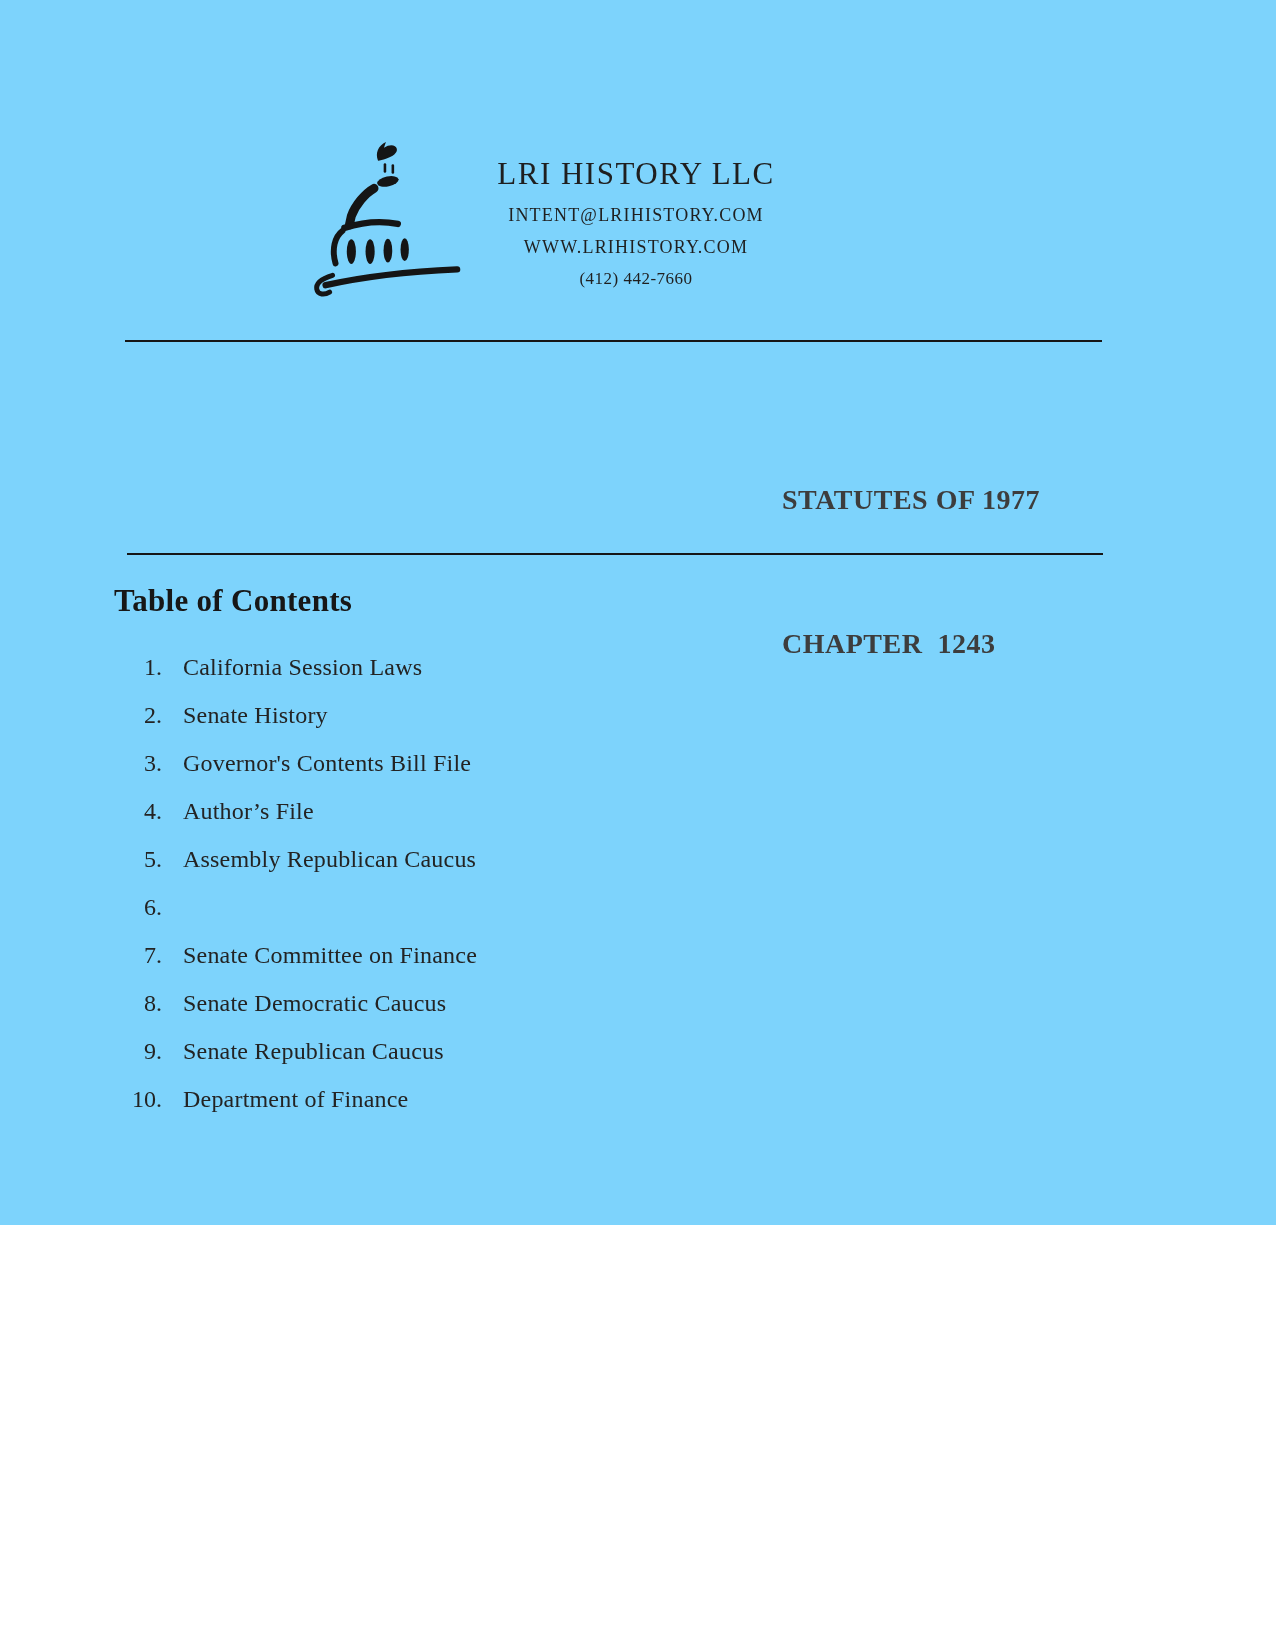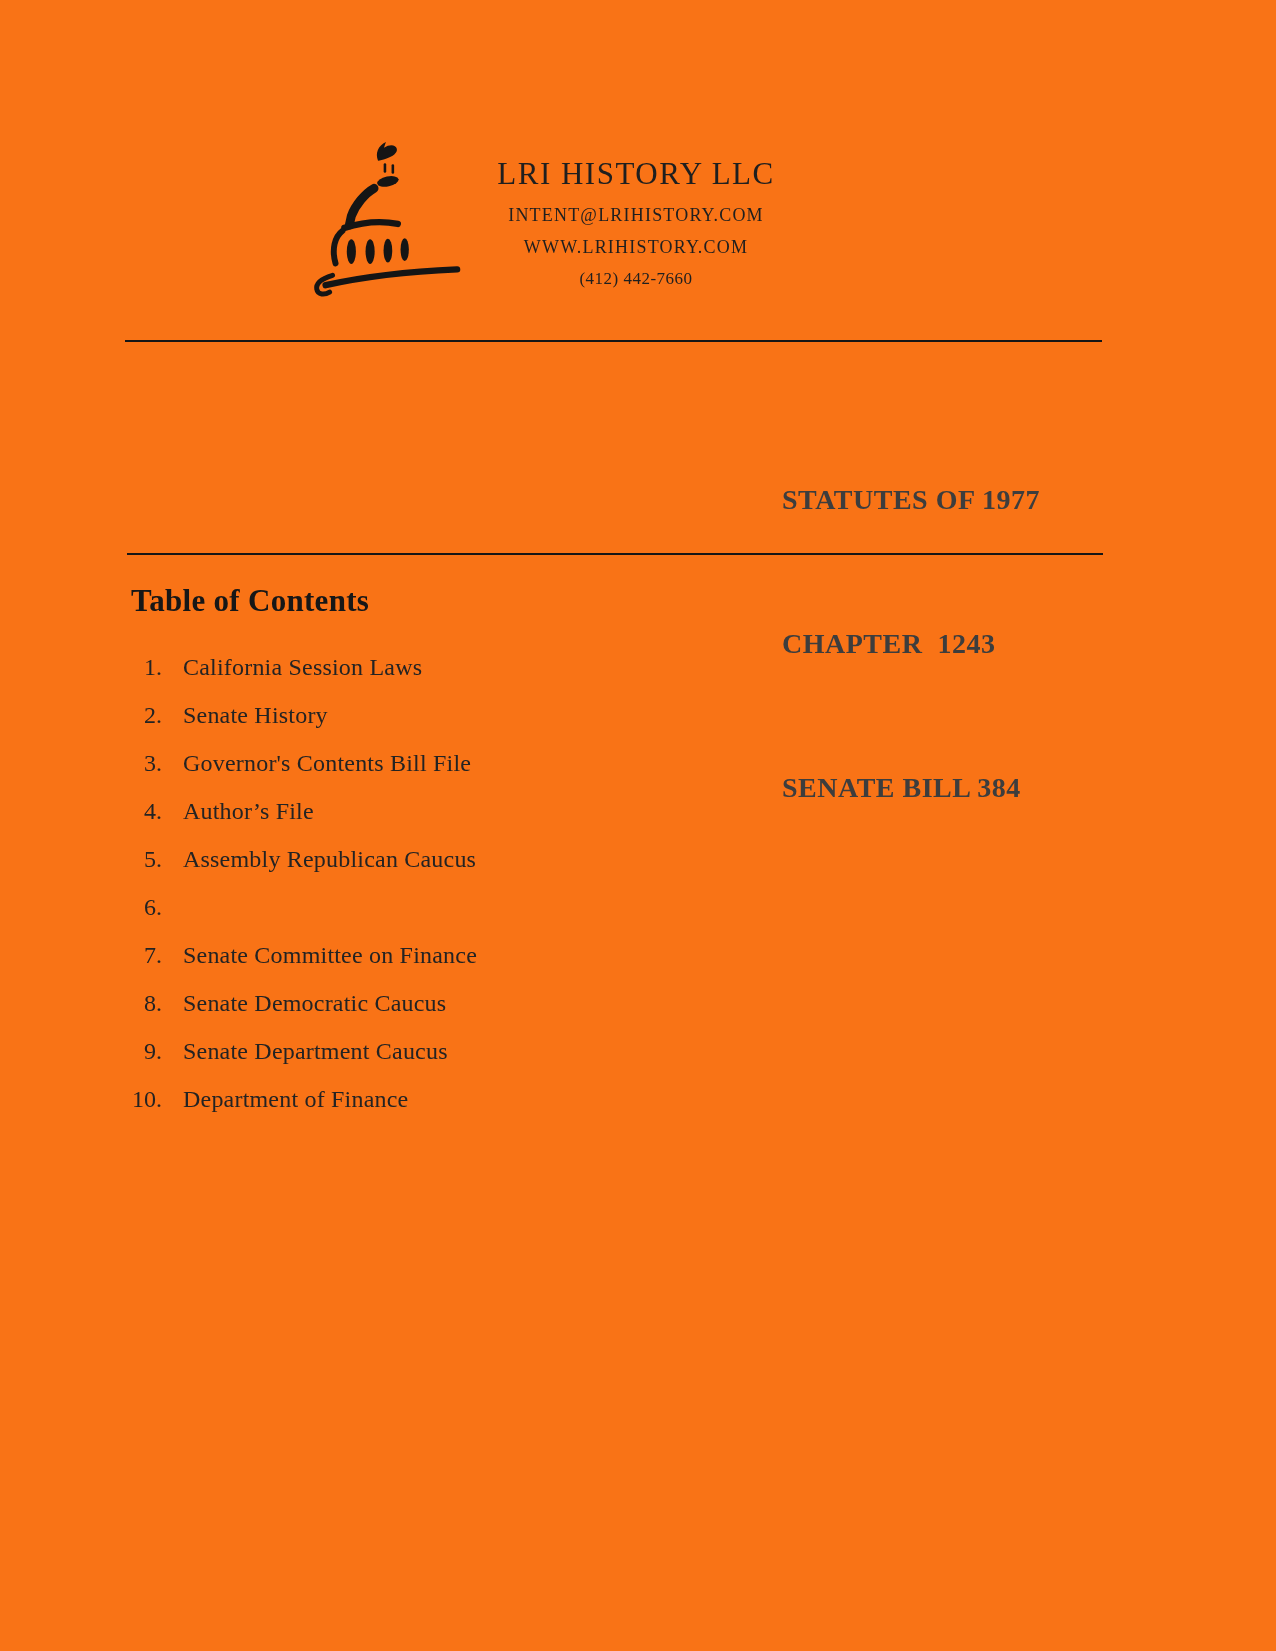--- a/index.html
+++ b/index.html
@@ -1,19 +1,19 @@
 <!DOCTYPE html>
 <html><head>
 <meta charset="utf-8">
 <style>
   html,body { margin:0; padding:0; background:#ffffff; }
   .page {
     position:relative;
-    width:1276px; height:1651px;
-    background:#f97316;
+    width:1276px; height:1225px;
+    background:#7dd3fc;
     font-family:"Liberation Serif", serif;
     overflow:hidden;
   }
 
   
   .logo { position:absolute; left:296px; top:126px; width:168px; height:180px; }
   .logo svg { width:100%; height:100%; }
 
   
   .header-text { position:absolute; left:438px; top:156px; width:396px; text-align:center; color:#1f1f1f; }
@@ -30,21 +30,21 @@
   .title-block {
     position:absolute; right:236px; top:380px;
     text-align:left;
     font-weight:bold; font-size:28px; line-height:48px;
     color:#3d3d3d; letter-spacing:0.5px;
     white-space:pre-wrap;
   }
 
   
   .toc-heading {
-    position:absolute; left:131px; top:583px;
+    position:absolute; left:114px; top:583px;
     font-size:31px; font-weight:bold; color:#171717; letter-spacing:0.3px;
   }
   .toc-list { position:absolute; left:100px; top:654px; }
   .toc-row { display:flex; align-items:baseline; margin-bottom:21px; }
   .toc-num {
     width:62px; text-align:right; padding-right:21px; flex:0 0 auto;
     font-size:24px; line-height:27px; color:#232323;
   }
   .toc-label { font-size:24px; line-height:27px; color:#232323; letter-spacing:0.2px; }
 </style>
@@ -84,21 +84,20 @@
     <div class="contact-line">INTENT@LRIHISTORY.COM</div>
     <div class="contact-line">WWW.LRIHISTORY.COM</div>
     <div class="phone-line">(412) 442-7660</div>
   </div>
 
   <div class="rule rule-1"></div>
 
   <div class="title-block">
     <div>STATUTES OF 1977</div>
     <div>CHAPTER &nbsp;1243</div>
-    <div>SENATE BILL 384</div>
   </div>
 
   <div class="rule rule-2"></div>
 
   <div class="toc-heading">Table of Contents</div>
 
   <div class="toc-list">
     <div class="toc-row">
       <span class="toc-num">1.</span>
       <span class="toc-label">California Session Laws</span>
@@ -125,21 +124,21 @@
     <div class="toc-row">
       <span class="toc-num">7.</span>
       <span class="toc-label">Senate Committee on Finance</span>
     </div>
     <div class="toc-row">
       <span class="toc-num">8.</span>
       <span class="toc-label">Senate Democratic Caucus</span>
     </div>
     <div class="toc-row">
       <span class="toc-num">9.</span>
-      <span class="toc-label">Senate Department Caucus</span>
+      <span class="toc-label">Senate Republican Caucus</span>
     </div>
     <div class="toc-row">
       <span class="toc-num">10.</span>
       <span class="toc-label">Department of Finance</span>
     </div>
   </div>
 
 </div>
 
 </body></html>

